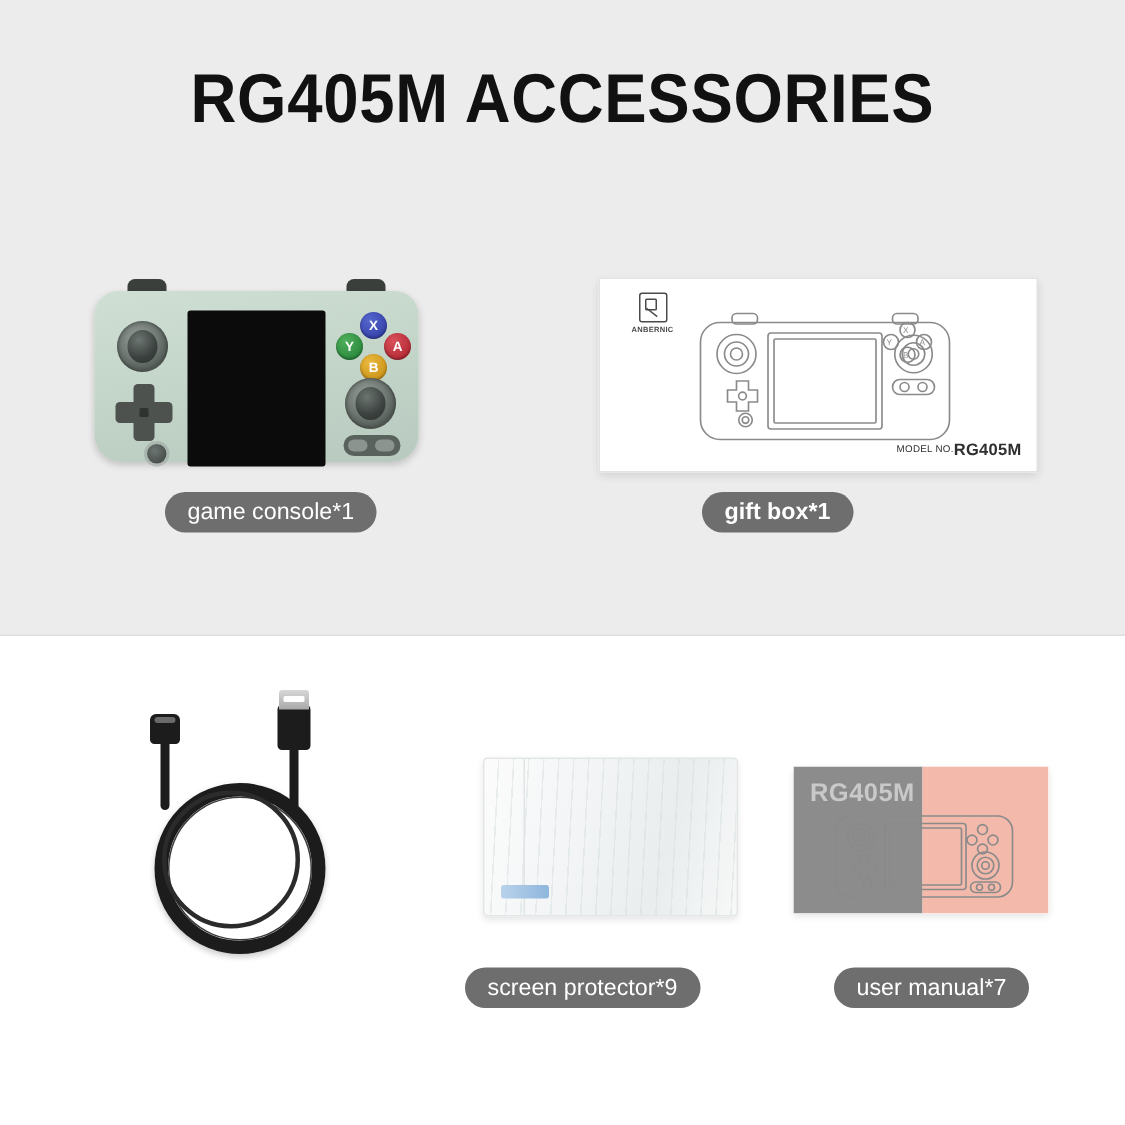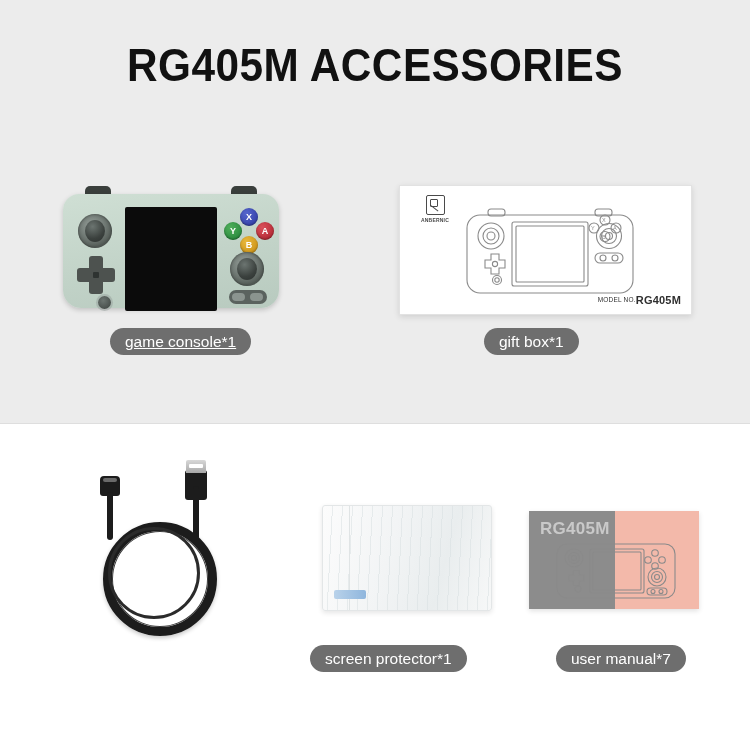--- a/index.html
+++ b/index.html
@@ -377,21 +377,21 @@
         </div>
 
         <div class="stick stick-r"></div>
         <div class="fnpad">
           <i></i>
             <i></i>
         </div>
       </div>
     </div>
 
-    <div class="pill" style="left:110px; top:328px;text-decoration:underline;">game console*1</div>
+    <div class="pill" style="left:110px; top:328px;">game console*1</div>
 
     <div class="giftbox">
       <div class="brand">
         <div class="brand-mark"></div>
         <div class="brand-name">ANBERNIC</div>
       </div>
 
       <svg class="line-console" style="left:55px; top:22px;" width="190" height="92" viewBox="0 0 190 92">
         <rect class="lc" x="12" y="7" width="166" height="78" rx="13"></rect>
         <rect class="lc" x="57" y="14" width="76" height="64" rx="2"></rect>
@@ -419,21 +419,21 @@
         <rect class="lc" x="140" y="45" width="28" height="10" rx="5"></rect>
         <circle class="lc" cx="148" cy="50" r="3"></circle>
         <circle class="lc" cx="160" cy="50" r="3"></circle>
       </svg>
 
       <div class="model-no">
         <span class="lbl">MODEL NO.</span><span class="val">RG405M</span>
       </div>
     </div>
 
-    <div class="pill" style="left:484px; top:328px;">gift box*1</div>
+    <div class="pill" style="left:468px; top:328px;font-weight:bold;">gift box*1</div>
   </div>
 
   <div class="sep"></div>
 
   <div class="cable-wrap">
     <div class="conn-c"></div>
     <div class="lead a"></div>
     <div class="conn-a">
       <div class="tip"></div>
     </div>
@@ -442,21 +442,21 @@
     <div class="cable-loop2"></div>
   </div>
 
 
   <div class="protector">
     <div class="sheen"></div>
     <div class="seam"></div>
     <div class="tab"></div>
   </div>
 
-  <div class="pill" style="left:310px; top:645px;">screen protector*1</div>
+  <div class="pill" style="left:310px; top:645px;">screen protector*9</div>
 
   <div class="manual">
     <div class="half-gray"></div>
     <div class="half-peach"></div>
     <div class="m-title">RG405M</div>
 
     <svg class="line-console" style="left:22px; top:30px;" width="130" height="62" viewBox="0 0 130 62">
       <rect class="lc" x="6" y="3" width="118" height="54" rx="10"></rect>
       <rect class="lc" x="39" y="8" width="54" height="44" rx="2"></rect>
       <rect class="lc" x="42" y="11" width="48" height="38" rx="1"></rect>

